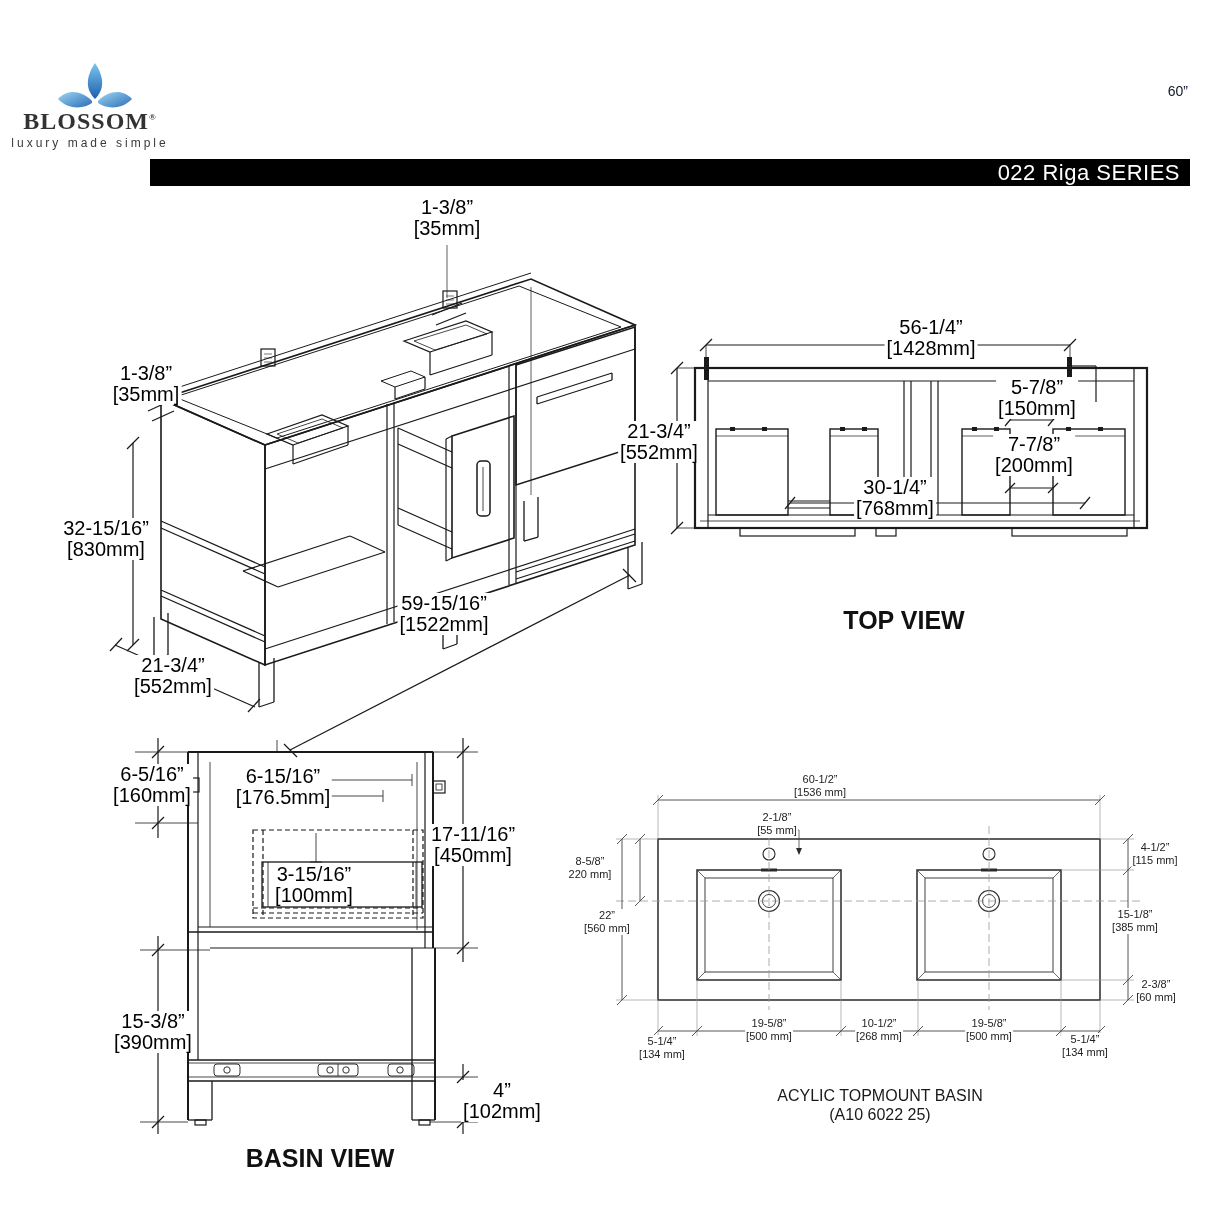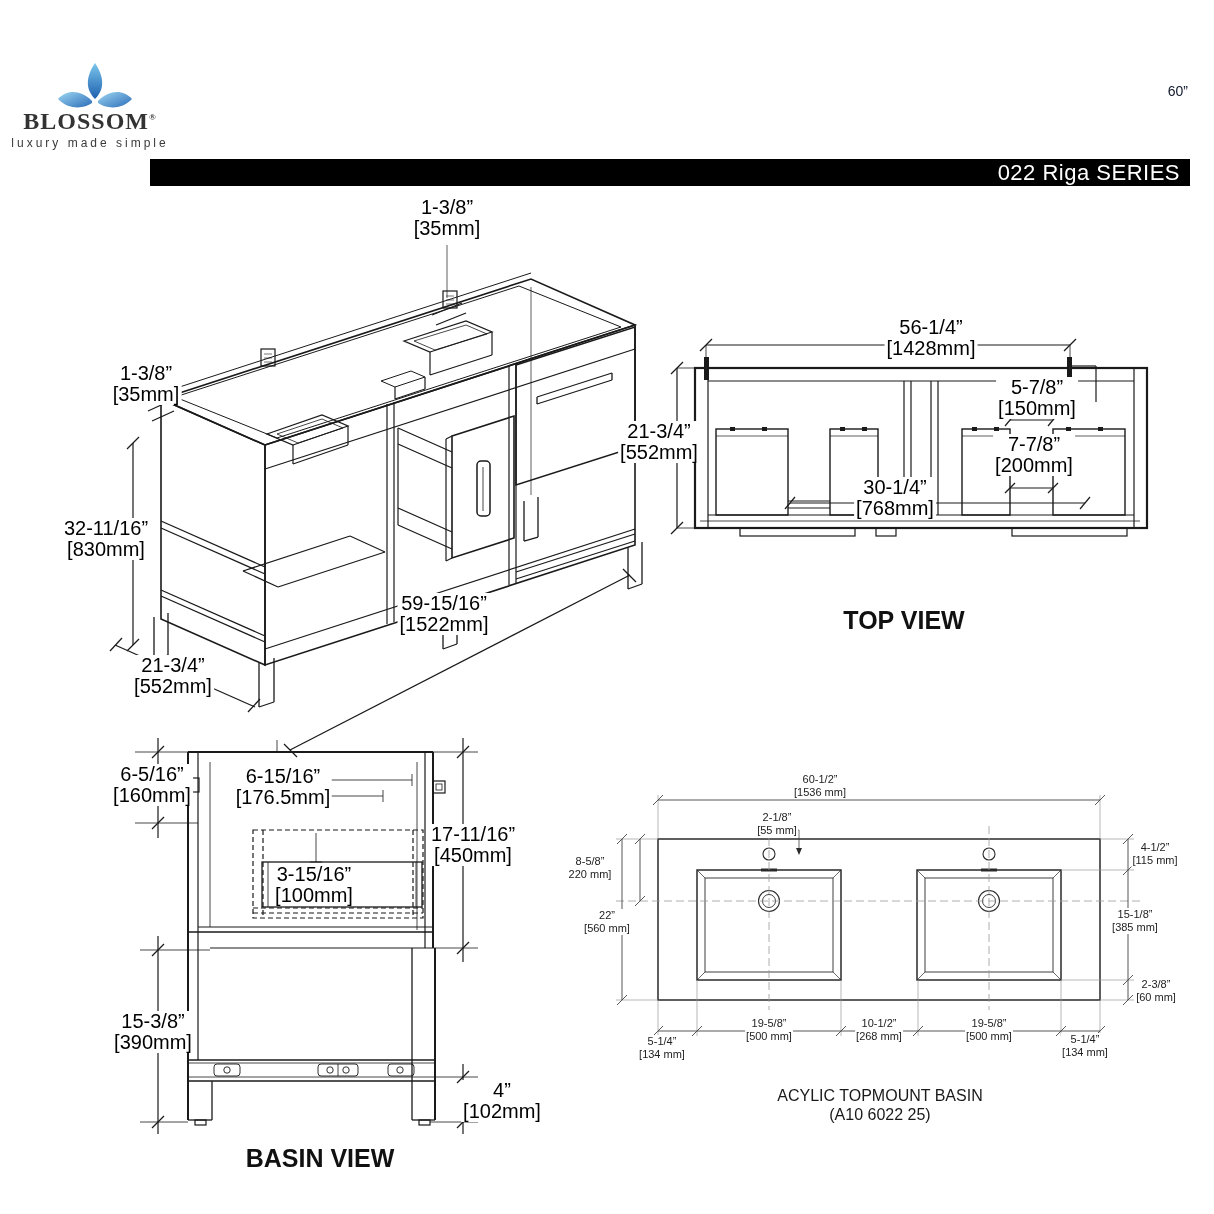--- a/index.html
+++ b/index.html
@@ -368,21 +368,21 @@
 
   <div class="dim" style="left:447px;top:197px;">
     <div>1-3/8”</div>
     <div>[35mm]</div>
   </div>
   <div class="dim" style="left:146px;top:363px;">
     <div>1-3/8”</div>
     <div>[35mm]</div>
   </div>
   <div class="dim" style="left:106px;top:518px;">
-    <div>32-11/16”</div>
+    <div>32-15/16”</div>
     <div>[830mm]</div>
   </div>
   <div class="dim" style="left:173px;top:655px;">
     <div>21-3/4”</div>
     <div>[552mm]</div>
   </div>
   <div class="dim" style="left:444px;top:593px;">
     <div>59-15/16”</div>
     <div>[1522mm]</div>
   </div>

